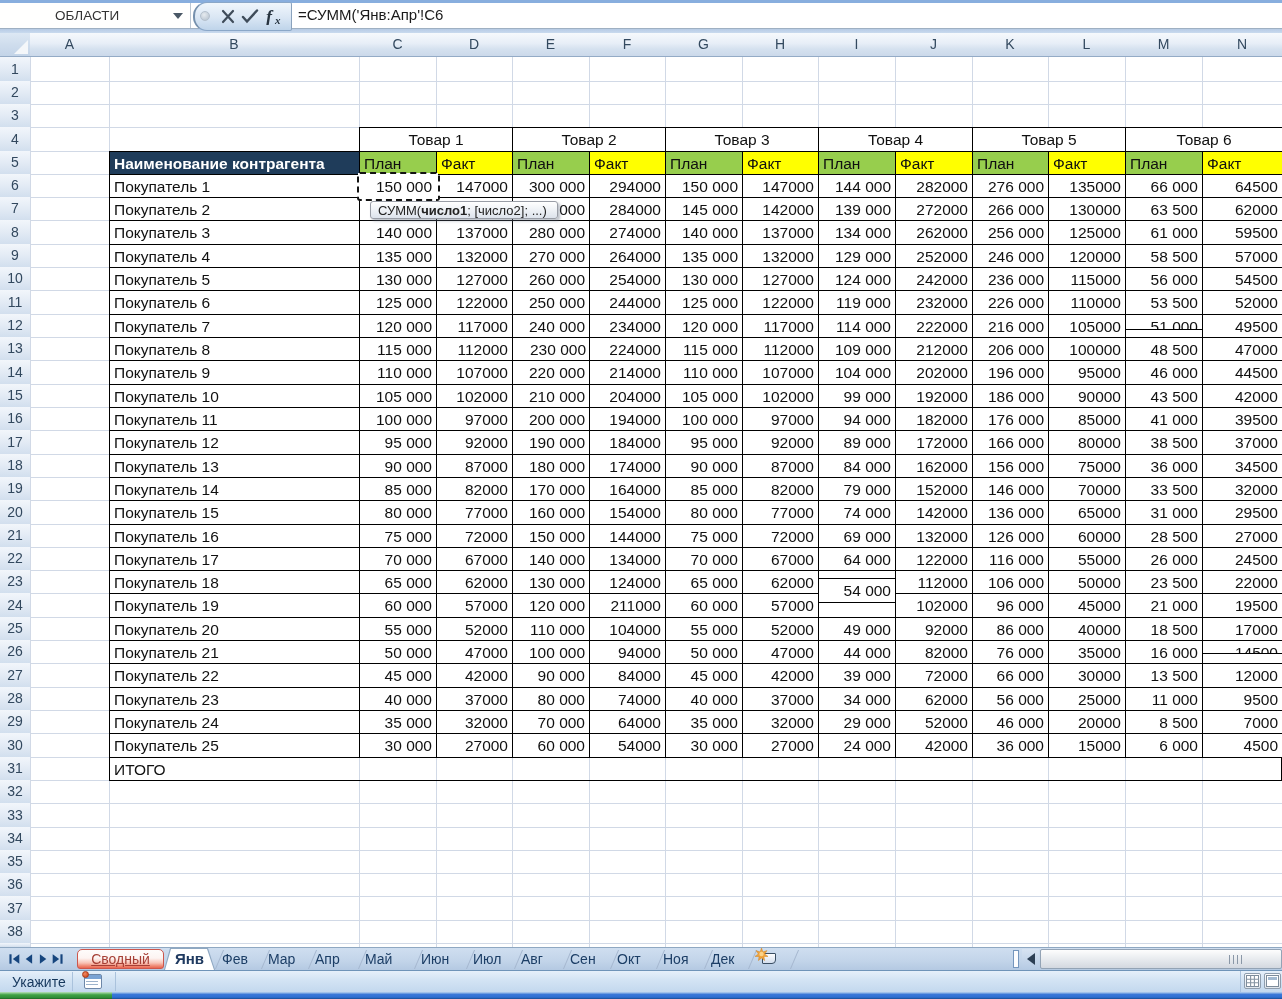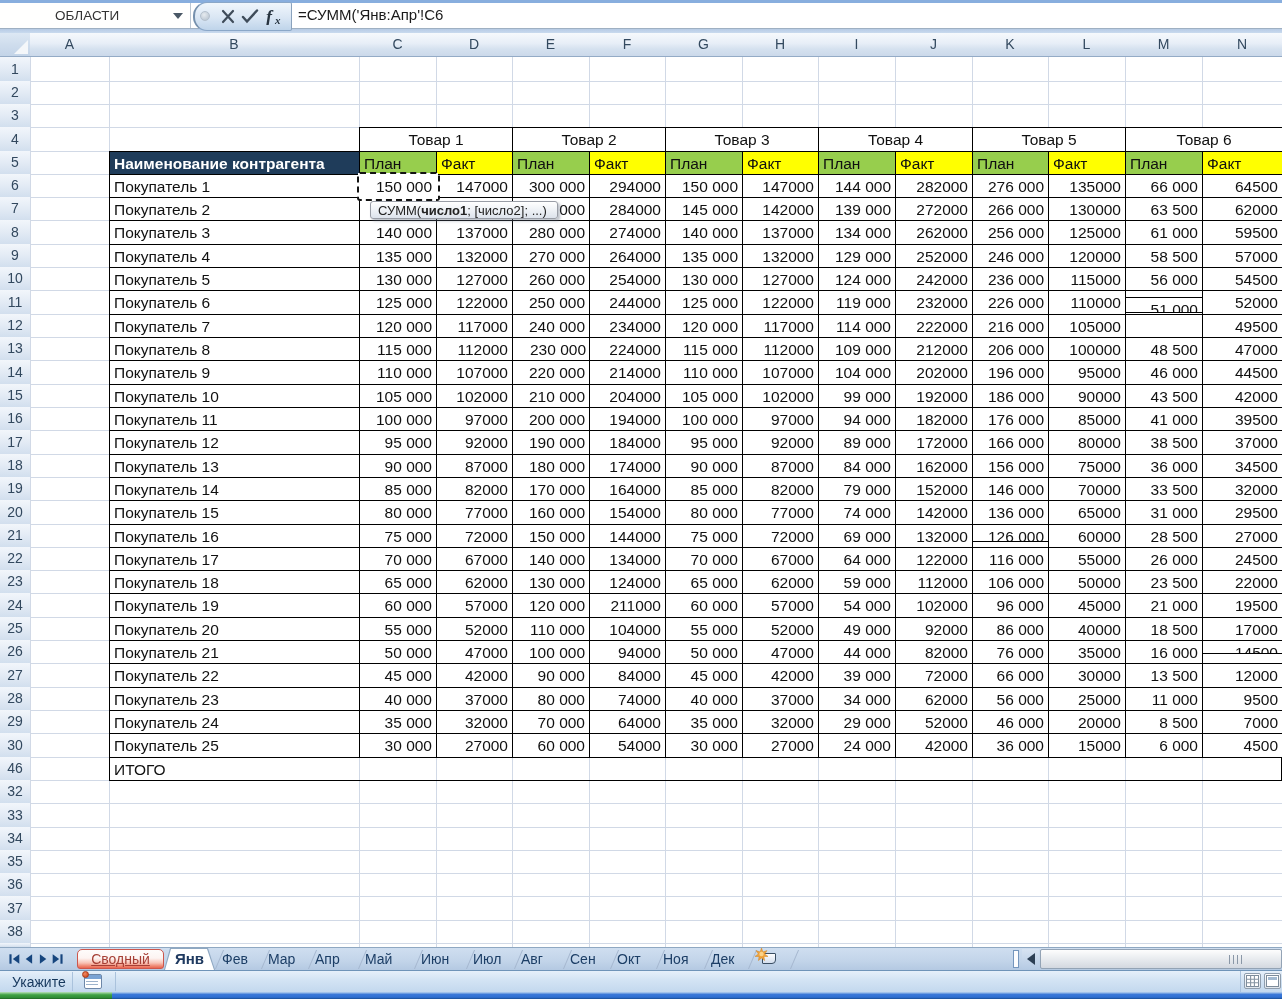--- a/index.html
+++ b/index.html
@@ -68,21 +68,21 @@
 <div class="a rh" style="left:0;top:524px;width:31px;height:24px;line-height:23px">21</div>
 <div class="a rh" style="left:0;top:547px;width:31px;height:24px;line-height:23px">22</div>
 <div class="a rh" style="left:0;top:570px;width:31px;height:24px;line-height:23px">23</div>
 <div class="a rh" style="left:0;top:593px;width:31px;height:25px;line-height:24px">24</div>
 <div class="a rh" style="left:0;top:617px;width:31px;height:24px;line-height:23px">25</div>
 <div class="a rh" style="left:0;top:640px;width:31px;height:24px;line-height:23px">26</div>
 <div class="a rh" style="left:0;top:663px;width:31px;height:25px;line-height:24px">27</div>
 <div class="a rh" style="left:0;top:687px;width:31px;height:24px;line-height:23px">28</div>
 <div class="a rh" style="left:0;top:710px;width:31px;height:24px;line-height:23px">29</div>
 <div class="a rh" style="left:0;top:733px;width:31px;height:25px;line-height:24px">30</div>
-<div class="a rh" style="left:0;top:757px;width:31px;height:24px;line-height:23px">46</div>
+<div class="a rh" style="left:0;top:757px;width:31px;height:24px;line-height:23px">31</div>
 <div class="a rh" style="left:0;top:780px;width:31px;height:24px;line-height:23px">32</div>
 <div class="a rh" style="left:0;top:803px;width:31px;height:25px;line-height:24px">33</div>
 <div class="a rh" style="left:0;top:827px;width:31px;height:24px;line-height:23px">34</div>
 <div class="a rh" style="left:0;top:850px;width:31px;height:24px;line-height:23px">35</div>
 <div class="a rh" style="left:0;top:873px;width:31px;height:24px;line-height:23px">36</div>
 <div class="a rh" style="left:0;top:896px;width:31px;height:25px;line-height:24px">37</div>
 <div class="a rh" style="left:0;top:920px;width:31px;height:24px;line-height:23px">38</div>
 <div class="a rh" style="left:0;top:943px;width:31px;height:5px;line-height:4px"></div>
 <div class="a gv" style="left:30px;top:57px;height:890px"></div>
 <div class="a gv" style="left:109px;top:57px;height:890px"></div>
@@ -237,21 +237,21 @@
 <div class="a tc num" style="left:359px;top:314px;width:78px;height:24px">120 000</div>
 <div class="a tc num" style="left:436px;top:314px;width:77px;height:24px">117000</div>
 <div class="a tc num" style="left:512px;top:314px;width:78px;height:32px">240 000</div>
 <div class="a tc num" style="left:589px;top:314px;width:77px;height:24px">234000</div>
 <div class="a tc num" style="left:665px;top:314px;width:78px;height:24px">120 000</div>
 <div class="a tc num" style="left:742px;top:314px;width:77px;height:24px">117000</div>
 <div class="a tc num" style="left:818px;top:314px;width:78px;height:24px">114 000</div>
 <div class="a tc num" style="left:895px;top:314px;width:78px;height:24px">222000</div>
 <div class="a tc num" style="left:972px;top:314px;width:77px;height:24px">216 000</div>
 <div class="a tc num" style="left:1048px;top:314px;width:78px;height:24px">105000</div>
-<div class="a tc num" style="left:1125px;top:297px;width:78px;height:16px">51 000</div>
+<div class="a tc num" style="left:1125px;top:314px;width:78px;height:16px">51 000</div>
 <div class="a tc num" style="left:1202px;top:314px;width:81px;height:24px">49500</div>
 <div class="a tc lft" style="left:109px;top:337px;width:251px;height:24px">Покупатель 8</div>
 <div class="a tc num" style="left:359px;top:337px;width:78px;height:24px">115 000</div>
 <div class="a tc num" style="left:436px;top:337px;width:77px;height:24px">112000</div>
 <div class="a tc num" style="left:512px;top:337px;width:79px;height:24px">230 000</div>
 <div class="a tc num" style="left:589px;top:337px;width:77px;height:24px">224000</div>
 <div class="a tc num" style="left:665px;top:337px;width:78px;height:24px">115 000</div>
 <div class="a tc num" style="left:742px;top:337px;width:77px;height:24px">112000</div>
 <div class="a tc num" style="left:818px;top:337px;width:78px;height:24px">109 000</div>
 <div class="a tc num" style="left:895px;top:337px;width:78px;height:24px">212000</div>
@@ -352,21 +352,21 @@
 <div class="a tc num" style="left:1202px;top:500px;width:81px;height:25px">29500</div>
 <div class="a tc lft" style="left:109px;top:524px;width:251px;height:24px">Покупатель 16</div>
 <div class="a tc num" style="left:359px;top:524px;width:78px;height:24px">75 000</div>
 <div class="a tc num" style="left:436px;top:524px;width:77px;height:24px">72000</div>
 <div class="a tc num" style="left:512px;top:524px;width:78px;height:24px">150 000</div>
 <div class="a tc num" style="left:589px;top:524px;width:77px;height:24px">144000</div>
 <div class="a tc num" style="left:665px;top:524px;width:78px;height:24px">75 000</div>
 <div class="a tc num" style="left:742px;top:524px;width:77px;height:24px">72000</div>
 <div class="a tc num" style="left:818px;top:524px;width:78px;height:24px">69 000</div>
 <div class="a tc num" style="left:895px;top:524px;width:78px;height:24px">132000</div>
-<div class="a tc num" style="left:972px;top:524px;width:77px;height:18px">126 000</div>
+<div class="a tc num" style="left:972px;top:524px;width:77px;height:24px">126 000</div>
 <div class="a tc num" style="left:1048px;top:524px;width:78px;height:24px">60000</div>
 <div class="a tc num" style="left:1125px;top:524px;width:78px;height:24px">28 500</div>
 <div class="a tc num" style="left:1202px;top:524px;width:81px;height:24px">27000</div>
 <div class="a tc lft" style="left:109px;top:547px;width:251px;height:24px">Покупатель 17</div>
 <div class="a tc num" style="left:359px;top:547px;width:78px;height:24px">70 000</div>
 <div class="a tc num" style="left:436px;top:547px;width:77px;height:24px">67000</div>
 <div class="a tc num" style="left:512px;top:547px;width:78px;height:24px">140 000</div>
 <div class="a tc num" style="left:589px;top:547px;width:77px;height:24px">134000</div>
 <div class="a tc num" style="left:665px;top:547px;width:78px;height:24px">70 000</div>
 <div class="a tc num" style="left:742px;top:547px;width:77px;height:24px">67000</div>
@@ -389,21 +389,21 @@
 <div class="a tc num" style="left:1048px;top:570px;width:78px;height:24px">50000</div>
 <div class="a tc num" style="left:1125px;top:570px;width:78px;height:24px">23 500</div>
 <div class="a tc num" style="left:1202px;top:570px;width:81px;height:24px">22000</div>
 <div class="a tc lft" style="left:109px;top:593px;width:251px;height:25px">Покупатель 19</div>
 <div class="a tc num" style="left:359px;top:593px;width:78px;height:25px">60 000</div>
 <div class="a tc num" style="left:436px;top:593px;width:77px;height:25px">57000</div>
 <div class="a tc num" style="left:512px;top:593px;width:78px;height:25px">120 000</div>
 <div class="a tc num" style="left:589px;top:593px;width:77px;height:25px">211000</div>
 <div class="a tc num" style="left:665px;top:593px;width:78px;height:25px">60 000</div>
 <div class="a tc num" style="left:742px;top:593px;width:77px;height:25px">57000</div>
-<div class="a tc num" style="left:818px;top:593px;width:78px;height:25px">54 000</div>
+<div class="a tc num" style="left:818px;top:578px;width:78px;height:25px">54 000</div>
 <div class="a tc num" style="left:895px;top:593px;width:78px;height:25px">102000</div>
 <div class="a tc num" style="left:972px;top:593px;width:77px;height:25px">96 000</div>
 <div class="a tc num" style="left:1048px;top:593px;width:78px;height:25px">45000</div>
 <div class="a tc num" style="left:1125px;top:593px;width:78px;height:25px">21 000</div>
 <div class="a tc num" style="left:1202px;top:593px;width:81px;height:25px">19500</div>
 <div class="a tc lft" style="left:109px;top:617px;width:251px;height:24px">Покупатель 20</div>
 <div class="a tc num" style="left:359px;top:617px;width:78px;height:24px">55 000</div>
 <div class="a tc num" style="left:436px;top:617px;width:77px;height:24px">52000</div>
 <div class="a tc num" style="left:512px;top:617px;width:78px;height:24px">110 000</div>
 <div class="a tc num" style="left:589px;top:617px;width:77px;height:24px">104000</div>

